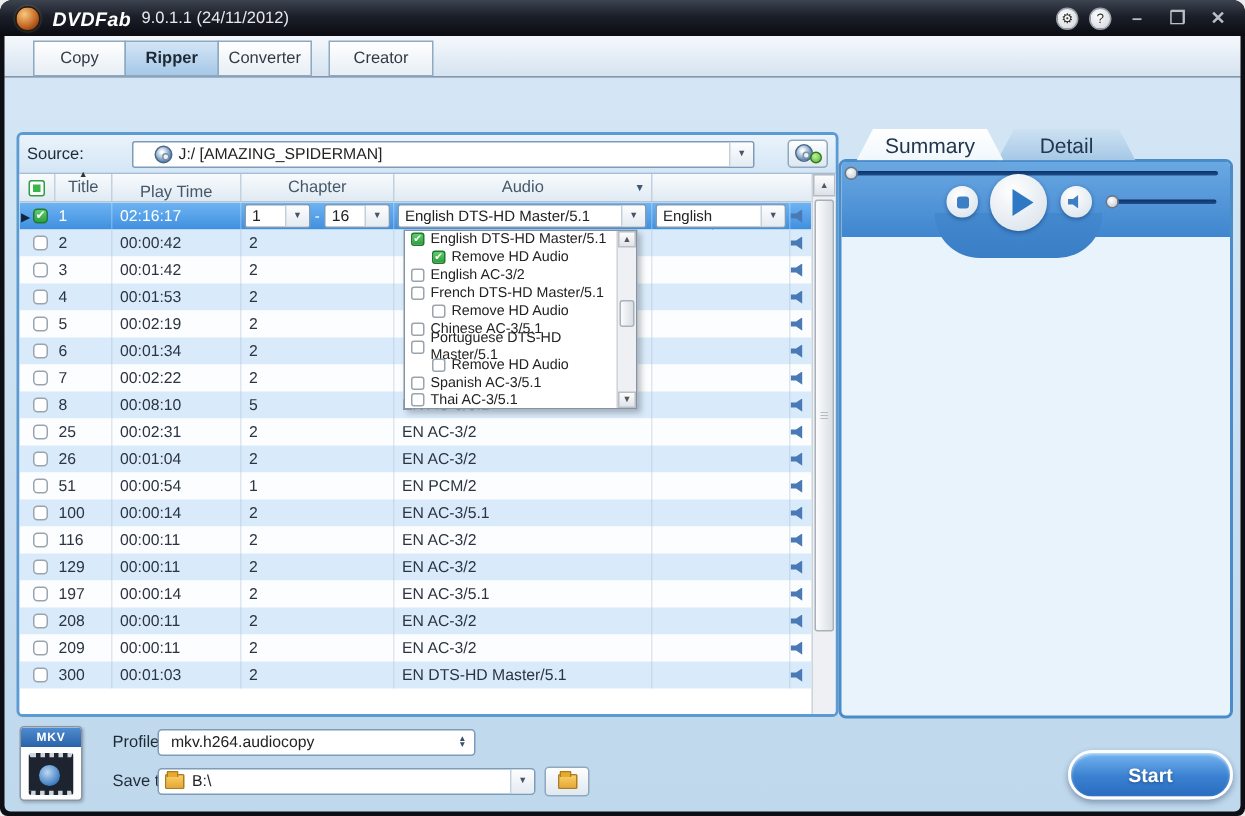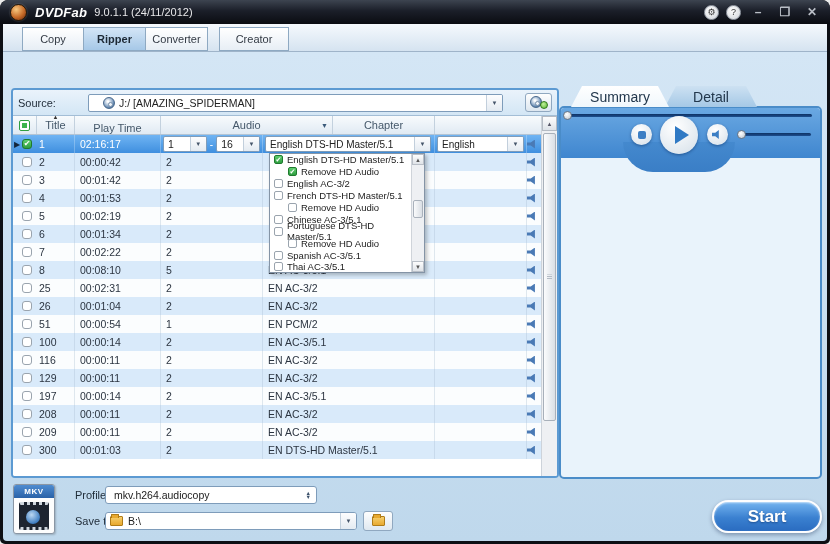--- a/index.html
+++ b/index.html
@@ -184,21 +184,21 @@
     border-radius:1px; position:relative; flex:0 0 auto; }
   .folder::before { content:''; position:absolute; left:0; top:-3px; width:6px; height:3px;
     background:#e8a92f; border:1px solid #b07c18; border-bottom:none; border-radius:1px 1px 0 0; }
   .browse-btn { position:absolute; left:360px; top:459px; width:30px; height:20px;
     background:linear-gradient(#fefefe,#dfe8f0); border:1px solid #90a8c0; border-radius:3px;
     display:flex; align-items:center; justify-content:center; }
 
   .start-btn { position:absolute; left:709px; top:448px; width:110px; height:33px; border-radius:17px;
     background:linear-gradient(#74b4f0, #3a80d0 55%, #2a6cc0); border:2px solid #fdfdfe;
     box-shadow:0 2px 4px rgba(0,20,60,.35), inset 0 1px 2px rgba(255,255,255,.6);
-    color:#fff; font-size:17px; font-weight:bold; display:flex; align-items:center; justify-content:center;
+    color:#fff; font-size:13px; font-weight:bold; display:flex; align-items:center; justify-content:center;
     text-shadow:0 1px 2px rgba(10,40,90,.5); }
 </style>
 </head>
 <body>
 
 <div class="window">
 
   <div class="titlebar">
     <div class="logo"></div>
     <span class="app-name">DVDFab</span>
@@ -243,26 +243,26 @@
                 <i></i>
               </span>
           </div>
           <div class="th" style="width:38px;">
             <span class="sort">▲</span>
             <span>Title</span>
           </div>
           <div class="th" style="width:86px;align-items:flex-end;">
             <span>Play Time</span>
           </div>
+          <div class="th" style="width:102px;">
+            <span>Chapter</span>
+          </div>
           <div class="th" style="width:172px;">
             <span>Audio</span>
             <span class="hdd">▼</span>
-          </div>
-          <div class="th" style="width:102px;">
-            <span>Chapter</span>
           </div>
           <div class="th" style="width:92px;margin-top:33px;">
             <span>Subpicture</span>
             <span class="hdd">▼</span>
           </div>
           <div class="th" style="width:14px; border-right:none;"></div>
         </div>
 
         <div class="tbody">
 

